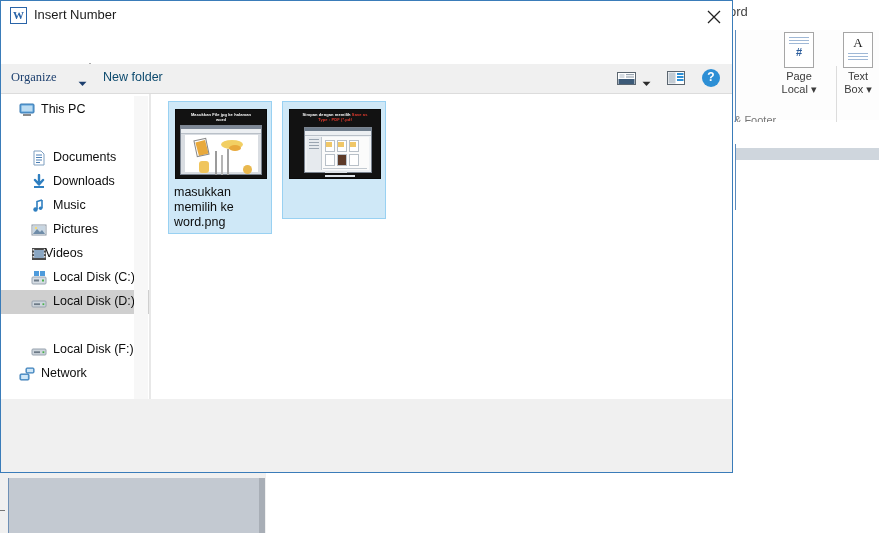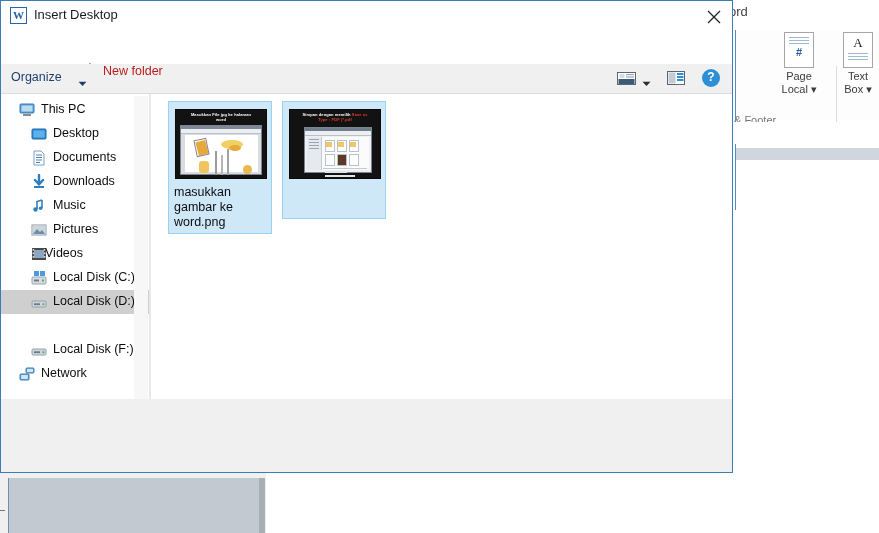--- a/index.html
+++ b/index.html
@@ -77,23 +77,23 @@
   #bc-divider{position:absolute;right:16px;top:1px;width:1px;height:22px;background:#e0e0e0;}
   #searchbox{position:absolute;left:489px;top:34px;width:230px;height:24px;
      background:#ffffff;border:1px solid #c7c7c7;box-sizing:border-box;}
   #search-input{position:absolute;left:8px;top:3px;width:190px;height:18px;border:0;outline:0;
      font-family:"Liberation Sans",sans-serif;font-size:12.5px;color:#111;background:transparent;}
   #search-input::placeholder{color:#6e6e6e;opacity:1;}
   #search-icon{position:absolute;right:7px;top:4px;}
 
   
   #cmdbar{position:absolute;left:0;top:63px;width:731px;height:29px;background:#f0f0f0;}
-  #cmd-organize{position:absolute;left:10px;top:6px;font-size:12.5px;color:#1c3f6e;cursor:default;}
+  #cmd-organize{position:absolute;left:10px;top:6px;font-size:12.5px;color:#1c3f6e;cursor:default;font-family:Liberation Serif, serif;}
   #cmd-org-caret{position:absolute;left:77px;top:12px;}
-  #cmd-newfolder{position:absolute;left:102px;top:0;font-size:12.5px;color:#b91c1c;cursor:default;}
+  #cmd-newfolder{position:absolute;left:102px;top:6px;font-size:12.5px;color:#0c4a6e;cursor:default;}
   #cmd-view{position:absolute;left:615px;top:6px;width:22px;height:17px;cursor:default;}
   #cmd-view-caret{position:absolute;left:641px;top:12px;}
   #cmd-pane{position:absolute;left:665px;top:6px;width:20px;height:16px;cursor:default;}
   #cmd-help{position:absolute;left:701px;top:5px;width:18px;height:18px;border-radius:50%;
       background:#2d8fd5;cursor:default;}
   #cmd-help span{position:absolute;left:0;right:0;top:1px;text-align:center;font-size:12px;
       font-weight:bold;color:#fff;}
   #cmdbar-bottomline{position:absolute;left:0;top:92px;width:731px;height:1px;background:#dcdcdc;}
 
   
@@ -212,21 +212,21 @@
   <div id="bottom-page-inner"></div>
   <div id="bottom-left-tick"></div>
 </div>
 
 <div id="dialog">
 
   <div id="dlg-titlebar">
     <div id="dlg-icon">
       <span>W</span>
     </div>
-    <div id="dlg-title">Insert Desktop</div>
+    <div id="dlg-title">Insert Number</div>
     <div id="dlg-close">
       <svg width="14" height="14" viewBox="0 0 14 14">
           <path d="M1 1 L13 13 M13 1 L1 13" stroke="#222" stroke-width="1.3" fill="none"></path>
         </svg>
     </div>
   </div>
 
   <div id="navbar">
     <div class="nav-btn" id="nav-back">
       <svg width="18" height="16" viewBox="0 0 18 16">
@@ -323,27 +323,20 @@
   <div id="cmdbar-bottomline"></div>
 
   <div id="nav-pane">
       <div class="tree-item" style="top: 4px;">
         <span class="ti-icon" style="left: 18px;"><svg width="16" height="16" viewBox="0 0 16 16">
             <rect x="1" y="2" width="14" height="9" rx="1" fill="#5aa0d8" stroke="#3a7ab3"></rect>
             <rect x="2.5" y="3.5" width="11" height="6" fill="#bcdcf2"></rect>
             <rect x="4" y="12" width="8" height="2" fill="#8a8a8a"></rect>
           </svg></span>
         <span class="ti-label" style="left: 40px;">This PC</span>
-      </div>
-      <div class="tree-item" style="top: 28px;">
-        <span class="ti-icon" style="left: 30px;"><svg width="16" height="16" viewBox="0 0 16 16">
-            <rect x="1" y="3" width="14" height="10" rx="1" fill="#2f8ad6" stroke="#1f6ba8"></rect>
-            <rect x="2.5" y="4.5" width="11" height="7" fill="#5fb0ea"></rect>
-          </svg></span>
-        <span class="ti-label" style="left: 52px;">Desktop</span>
       </div>
       <div class="tree-item" style="top: 52px;">
         <span class="ti-icon" style="left: 30px;"><svg width="16" height="16" viewBox="0 0 16 16">
             <path d="M3 1 h7 l3 3 v11 h-10 z" fill="#ffffff" stroke="#7f9fc0"></path>
             <path d="M5 5 h6 M5 7.5 h6 M5 10 h6 M5 12.5 h4" stroke="#4a7fb5" stroke-width="1"></path>
           </svg></span>
         <span class="ti-label" style="left: 52px;">Documents</span>
       </div>
       <div class="tree-item" style="top: 76px;">
         <span class="ti-icon" style="left: 30px;"><svg width="16" height="16" viewBox="0 0 16 16">
@@ -447,21 +440,21 @@
             <div style="position:absolute;left:36px;top:5px;width:22px;height:9px;background:#f2cf63;border-radius:50%;"></div>
             <div style="position:absolute;left:44px;top:10px;width:12px;height:6px;background:#e8a93c;border-radius:50%;"></div>
             <div style="position:absolute;left:30px;top:16px;width:2px;height:24px;background:#9b9b9b;"></div>
             <div style="position:absolute;left:36px;top:20px;width:2px;height:20px;background:#b5b5b5;"></div>
             <div style="position:absolute;left:42px;top:14px;width:2px;height:26px;background:#a3a3a3;"></div>
             <div style="position:absolute;left:14px;top:26px;width:10px;height:12px;background:#f0c55d;border-radius:3px;"></div>
             <div style="position:absolute;left:58px;top:30px;width:9px;height:9px;background:#e9b84e;border-radius:50%;"></div>
           </div>
         </div>
       </div>
-      <div class="tile-caption">masukkan gambar ke word.png</div>
+      <div class="tile-caption">masukkan memilih ke word.png</div>
     </div>
 
     <div class="file-tile selected" style="left:131px;top:7px;height:118px;">
       <div class="tile-thumb">
         <div class="dotfield"></div>
         <div class="thumb-hdr">
           <span>Simpan dengan memilih </span><span class="red">Save as</span><br>
           <span class="red">Type : PDF (*.pdf</span>
         </div>
         <div class="thumb-win" style="left:14px;top:17px;right:8px;bottom:5px;background:#eef1f4;">

